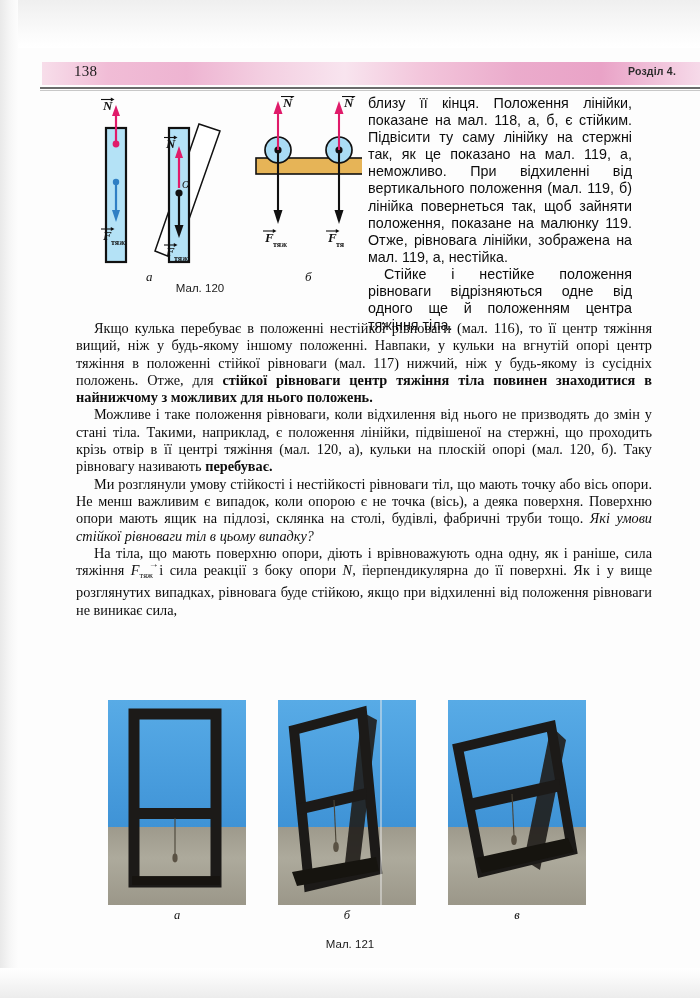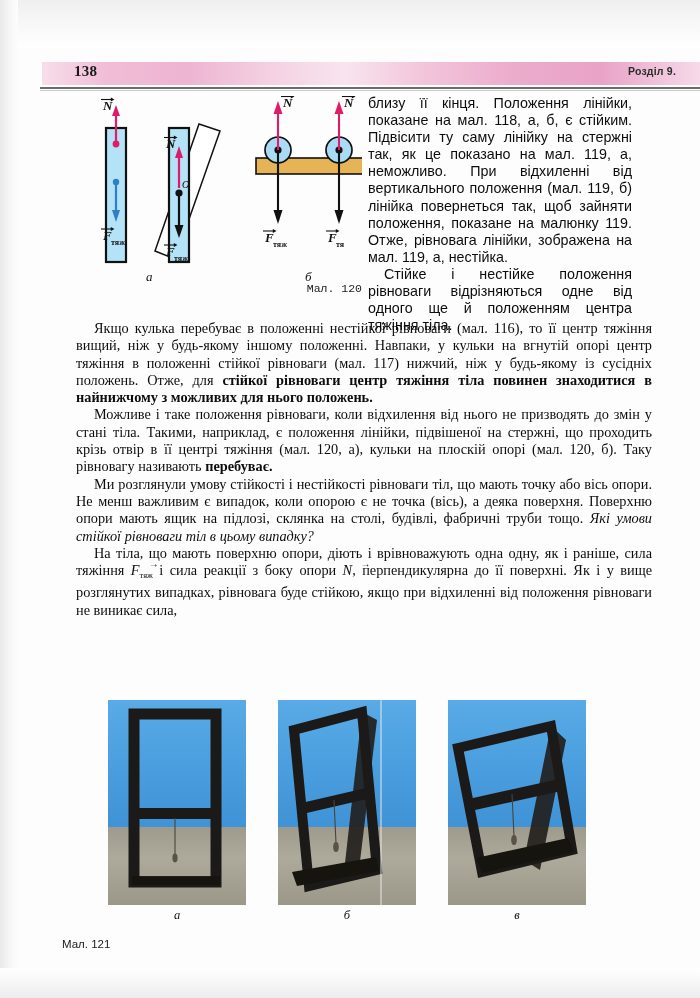--- a/index.html
+++ b/index.html
@@ -60,21 +60,21 @@
   .header-rule2 {
     position: absolute;
     left: 40px; top: 90px; width: 660px; height: 1px;
     background: #c8c8c8;
   }
   .page-number {
     position: absolute;
     left: 74px; top: 63px;
     font-family: "Liberation Serif", serif;
     font-size: 15px;
-    font-weight: bold;
+    font-weight: normal;
     color: #1a1a1a;
     letter-spacing: .3px;
   }
   .section-label {
     position: absolute;
     right: 24px; top: 65px;
     font-family: "Liberation Sans", sans-serif;
     font-size: 10.5px;
     font-weight: bold;
     color: #2b2b2b;
@@ -82,23 +82,23 @@
   }
 
   
   .fig120 {
     position: absolute;
     left: 62px; top: 96px;
     width: 300px; height: 200px;
   }
   .fig120-caption {
     position: absolute;
-    left: 62px; top: 282px; width: 300px;
-    text-align: right;
-    font-family: Liberation Mono, monospace;
+    left: 50px; top: 282px; width: 300px;
+    text-align: center;
+    font-family: Liberation Sans, sans-serif;
     font-size: 11.5px;
     color: #1a1a1a;
   }
 
   
   .col-right {
     position: absolute;
     left: 368px; top: 95px; width: 264px;
     font-size: 14.3px;
     line-height: 17.1px;
@@ -178,20 +178,21 @@
     font-family: "Liberation Serif", serif;
     color: #111;
   }
   .label-a { left: 46px; }
   .label-b { left: 216px; }
   .label-c { left: 386px; }
 
   .fig121-caption {
     position: absolute;
     left: 62px; top: 938px; width: 576px;
+    text-align: center;
     font-family: "Liberation Sans", sans-serif;
     font-size: 11.5px;
     color: #1a1a1a;
   }
 
   
   .vlbl { font-family: "Liberation Serif", serif; font-style: italic; font-weight: bold; }
   .vsub { font-family: "Liberation Serif", serif; font-weight: bold; font-style: normal; }
   .vitl { font-family: "Liberation Serif", serif; font-style: italic; }
 </style>
@@ -201,21 +202,21 @@
 <div class="page">
 
   <div class="scan-top-edge"></div>
   <div class="scan-left-edge"></div>
   <div class="scan-bottom-edge"></div>
 
   <div class="header-band"></div>
   <div class="header-rule"></div>
   <div class="header-rule2"></div>
   <div class="page-number">138</div>
-  <div class="section-label">Розділ 9.</div>
+  <div class="section-label">Розділ 4.</div>
 
   <div class="fig120">
     <svg width="300" height="200" viewBox="0 0 300 200">
 
       <rect x="44" y="32" width="20" height="134" fill="#b4e2f6" stroke="#111" stroke-width="2.2"></rect>
 
       <line x1="54" y1="48" x2="54" y2="16" stroke="#e01b6a" stroke-width="2.2"></line>
       <polygon points="54,9 50,20 58,20" fill="#e01b6a"></polygon>
       <circle cx="54" cy="48" r="3.4" fill="#e01b6a"></circle>
       <text class="vlbl" x="41" y="14" font-size="13" fill="#111">N</text>

